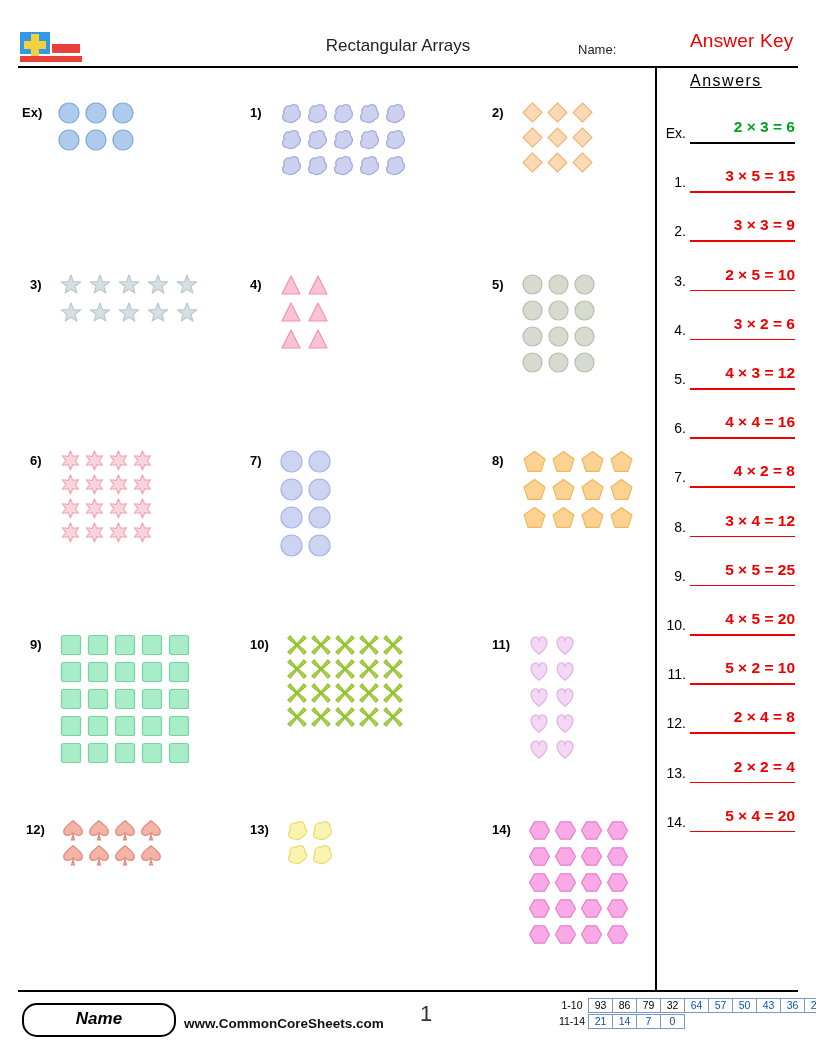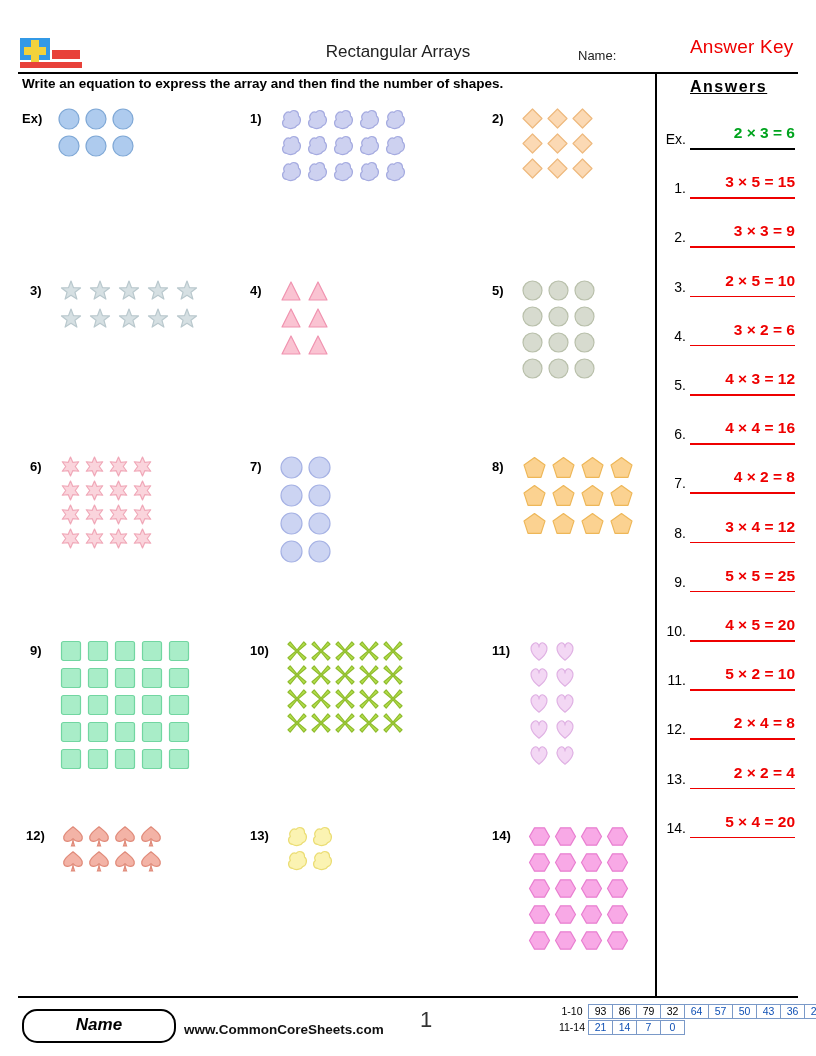--- a/index.html
+++ b/index.html
@@ -10,21 +10,21 @@
   body {
     width: 816px;
     height: 1056px;
     font-family: "Liberation Sans", sans-serif;
     color: #000;
     position: relative;
     overflow: hidden;
   }
   .page {
     position: absolute;
-    left: 0; top: 10px;
+    left: 0; top: 4px;
     width: 816px; height: 976px;
   }
 
   
   .header {
     position: absolute;
     left: 18px; top: 26px;
     width: 780px; height: 36px;
   }
   .logo {
@@ -103,21 +103,21 @@
   .cell {
     display: block;
   }
   .cell svg { display: block; }
 
   
   .answers-head {
     position: absolute;
     left: 690px; top: 68px;
     font-size: 16px;
-    font-weight: bold;
+    font-weight: normal;
     text-decoration: underline;
     letter-spacing: 1.5px;
     color: #000;
   }
   .ans-row {
     position: absolute;
     left: 660px;
     width: 140px;
     height: 36px;
   }
@@ -232,21 +232,20 @@
         <path d="M13 4 h8 v7 h7 v8 h-7 v7 h-8 v-7 h-7 v-8 h7 z" fill="#f2d23c"></path>
         <rect x="34" y="14" width="28" height="9" fill="#e8413a"></rect>
         <rect x="2" y="26" width="62" height="6" fill="#e8413a"></rect>
       </svg>
     </div>
     <div class="title">Rectangular Arrays</div>
     <div class="name-label">Name:</div>
     <div class="answer-key">Answer Key</div>
   </div>
   <div class="header-rule"></div>
-  <div class="instructions">Write an equation to express the array and then find the number of shapes.</div>
 
   <div class="vdivider"></div>
 
   <div class="problems" id="problems">
       <div class="problem" style="left: 22px; top: 8px;">
         <div class="pnum" style="left: 0px; top: 3px;">Ex)</div>
         <div class="grid" style="left: 36px; top: 0px; grid-template-columns: repeat(3, 22px); gap: 5px;">
           <span class="cell">
             <svg width="22" height="22" viewBox="0 0 22 22">
               <circle cx="11" cy="11" r="10" fill="#aecbee" stroke="#7fa8d6" stroke-width="1.2"></circle>

